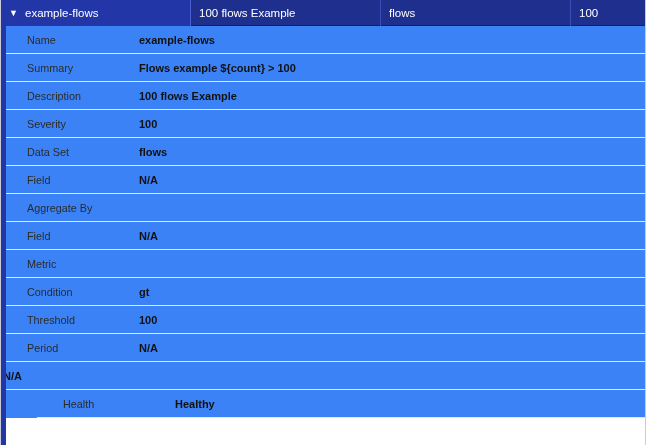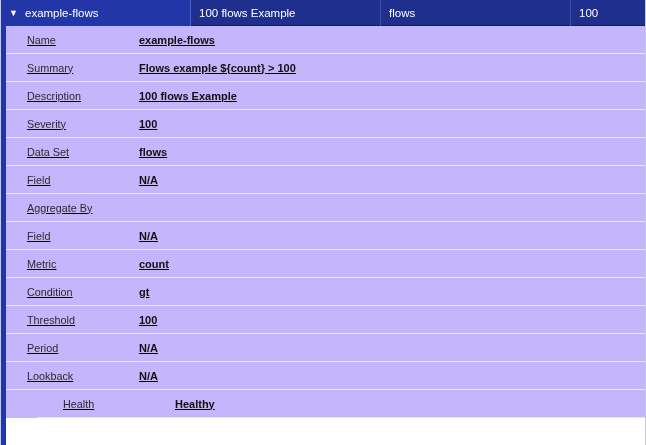--- a/index.html
+++ b/index.html
@@ -62,22 +62,21 @@
     min-width: 14px;
     font-size: 9px;
     line-height: 1;
     color: #ffffff;
     transform: translateY(1px);
     margin-right: 2px;
   }
 
   
   .detail {
-    background: #c4b5fd;
-    text-decoration: underline;
+    background: #3b82f6;
   }
   .row {
     display: flex;
     align-items: center;
     height: 28px;
     border-bottom: 1px solid #e4e6ec;
     font-size: 11px;
     color: #1c1c1c;
   }
   .row:last-child { border-bottom: 1px solid #e4e6ec; margin-left: 36px; }
@@ -171,40 +170,38 @@
       <div class="value empty"></div>
     </div>
 
     <div class="row">
       <div class="label">Field</div>
       <div class="value">N/A</div>
     </div>
 
     <div class="row">
       <div class="label">Metric</div>
-      <div class="value">count</div>
     </div>
 
     <div class="row">
       <div class="label">Condition</div>
       <div class="value">gt</div>
     </div>
 
     <div class="row">
       <div class="label">Threshold</div>
       <div class="value">100</div>
     </div>
 
     <div class="row">
       <div class="label">Period</div>
       <div class="value">N/A</div>
     </div>
 
     <div class="row">
-      <div class="label">Lookback</div>
       <div class="value">N/A</div>
     </div>
 
 
     <div class="row">
       <div class="label">Health</div>
       <div class="value">Healthy</div>
     </div>
 
   </div>

